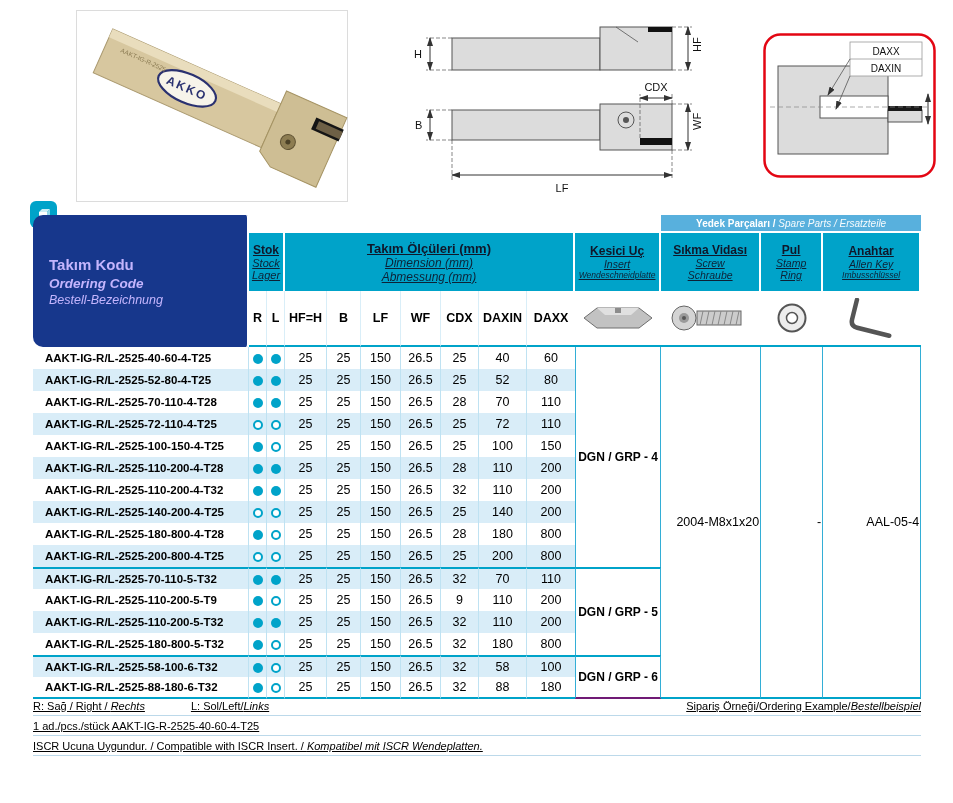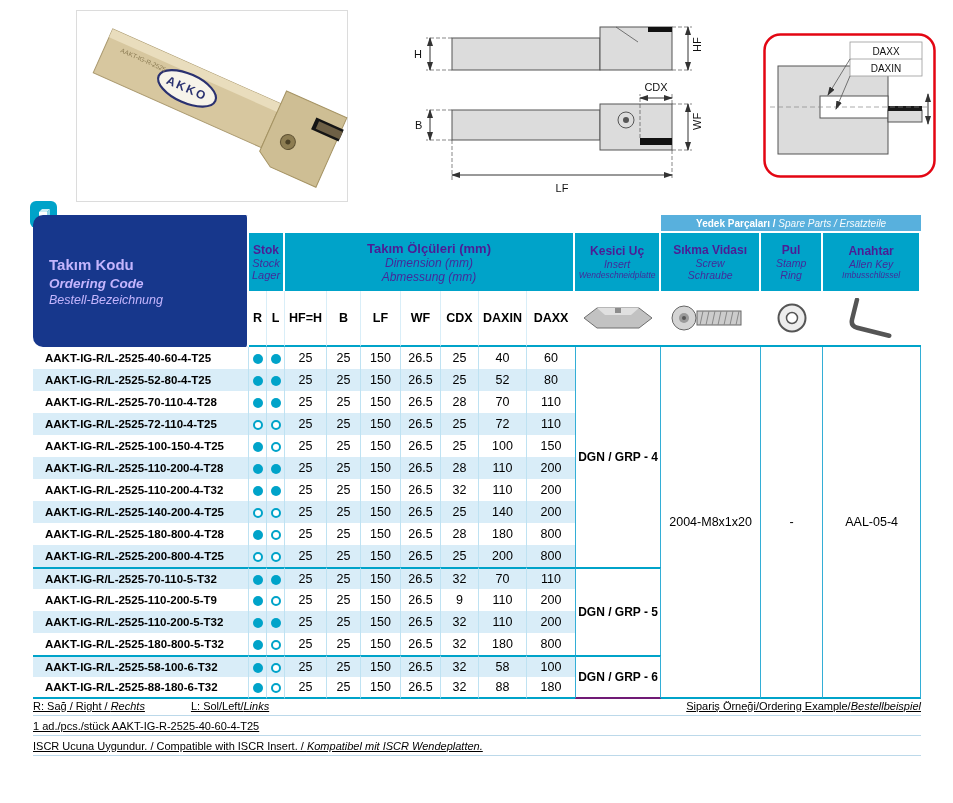--- a/index.html
+++ b/index.html
@@ -29,22 +29,22 @@
   .ch1 { font-size:15px; font-weight:bold; }
   .ch2 { font-size:13.5px; font-weight:bold; font-style:italic; margin-top:3px; }
   .ch3 { font-size:12.5px; font-style:italic; margin-top:2px; }
 
   .band-empty { background:transparent; }
   .spare-band { background:#58b0dd; color:#fff; text-align:center; font-size:10px; vertical-align:middle;
                 border-bottom:2px solid #fff; white-space:nowrap; }
   .sb1 { font-weight:bold; }
   .sb2 { font-style:italic; opacity:.95; }
 
-  .section-row .cyan { background:#00a3c9; color:#4c1d95; text-align:center; vertical-align:middle;
-                       border-right:2px solid #fff; padding:2px 1px; overflow:hidden; }
+  .section-row .cyan { background:#00a3c9; color:#0f172a; text-align:center; vertical-align:middle;
+                       border-right:2px solid #fff; padding:2px 1px; overflow:hidden;text-decoration:underline; }
   .s1 { font-size:12px; font-weight:bold; }
   .s2 { font-size:11px; font-style:italic; opacity:.92; }
   .d1 { font-size:13px; font-weight:bold; }
   .d2 { font-size:12px; font-style:italic; opacity:.92; }
   .h-tr { font-size:12px; font-weight:bold; }
   .h-en { font-size:10.5px; font-style:italic; opacity:.92; }
   .h-de { font-size:10.5px; font-style:italic; opacity:.92; }
   .h-de.small { font-size:8.5px; }
 
   .labels-row td { text-align:center; vertical-align:middle; font-weight:bold; font-size:12.5px;
@@ -58,21 +58,21 @@
   .code-cell { text-align:left; font-weight:bold; font-size:11.5px; padding-left:12px;
                border-right:1px solid #bfe2f2; white-space:nowrap; }
   .dot-cell { border-right:1px solid #bfe2f2; }
   .num { border-right:1px solid #bfe2f2; }
   .num.last { border-right:none; }
   .dot { display:inline-block; width:10px; height:10px; border-radius:50%; background:#00a3c9;
          vertical-align:middle; box-sizing:border-box; }
   .dot.outline { background:#fff; border:2px solid #00a3c9; }
   .insert-cell { font-weight:bold; font-size:12px; border-left:1px solid #33aed6; border-right:1px solid #33aed6; }
   .insert-cell.bottom { border-bottom:2px solid #701a75; }
-  .span-col { border-right:1px solid #33aed6; border-bottom:2px solid #00a3c9; font-size:12.5px; }
+  .span-col { border-right:1px solid #33aed6; border-bottom:2px solid #00a3c9; font-size:12.5px;text-align:right; }
   tr.group-start td { border-top:2px solid #00a3c9; }
   tbody tr:last-child td { border-bottom:2px solid #00a3c9; }
 
   
   .footer { position:absolute; left:33px; top:696px; width:888px; font-size:11px;text-decoration:underline; }
   .f-row { display:flex; justify-content:space-between; align-items:center; height:20px;
            border-bottom:1px solid #bcd9ea; }
   .f-left { white-space:nowrap; }
   .f-right { white-space:nowrap; text-align:right; }
   .it { font-style:italic; }

